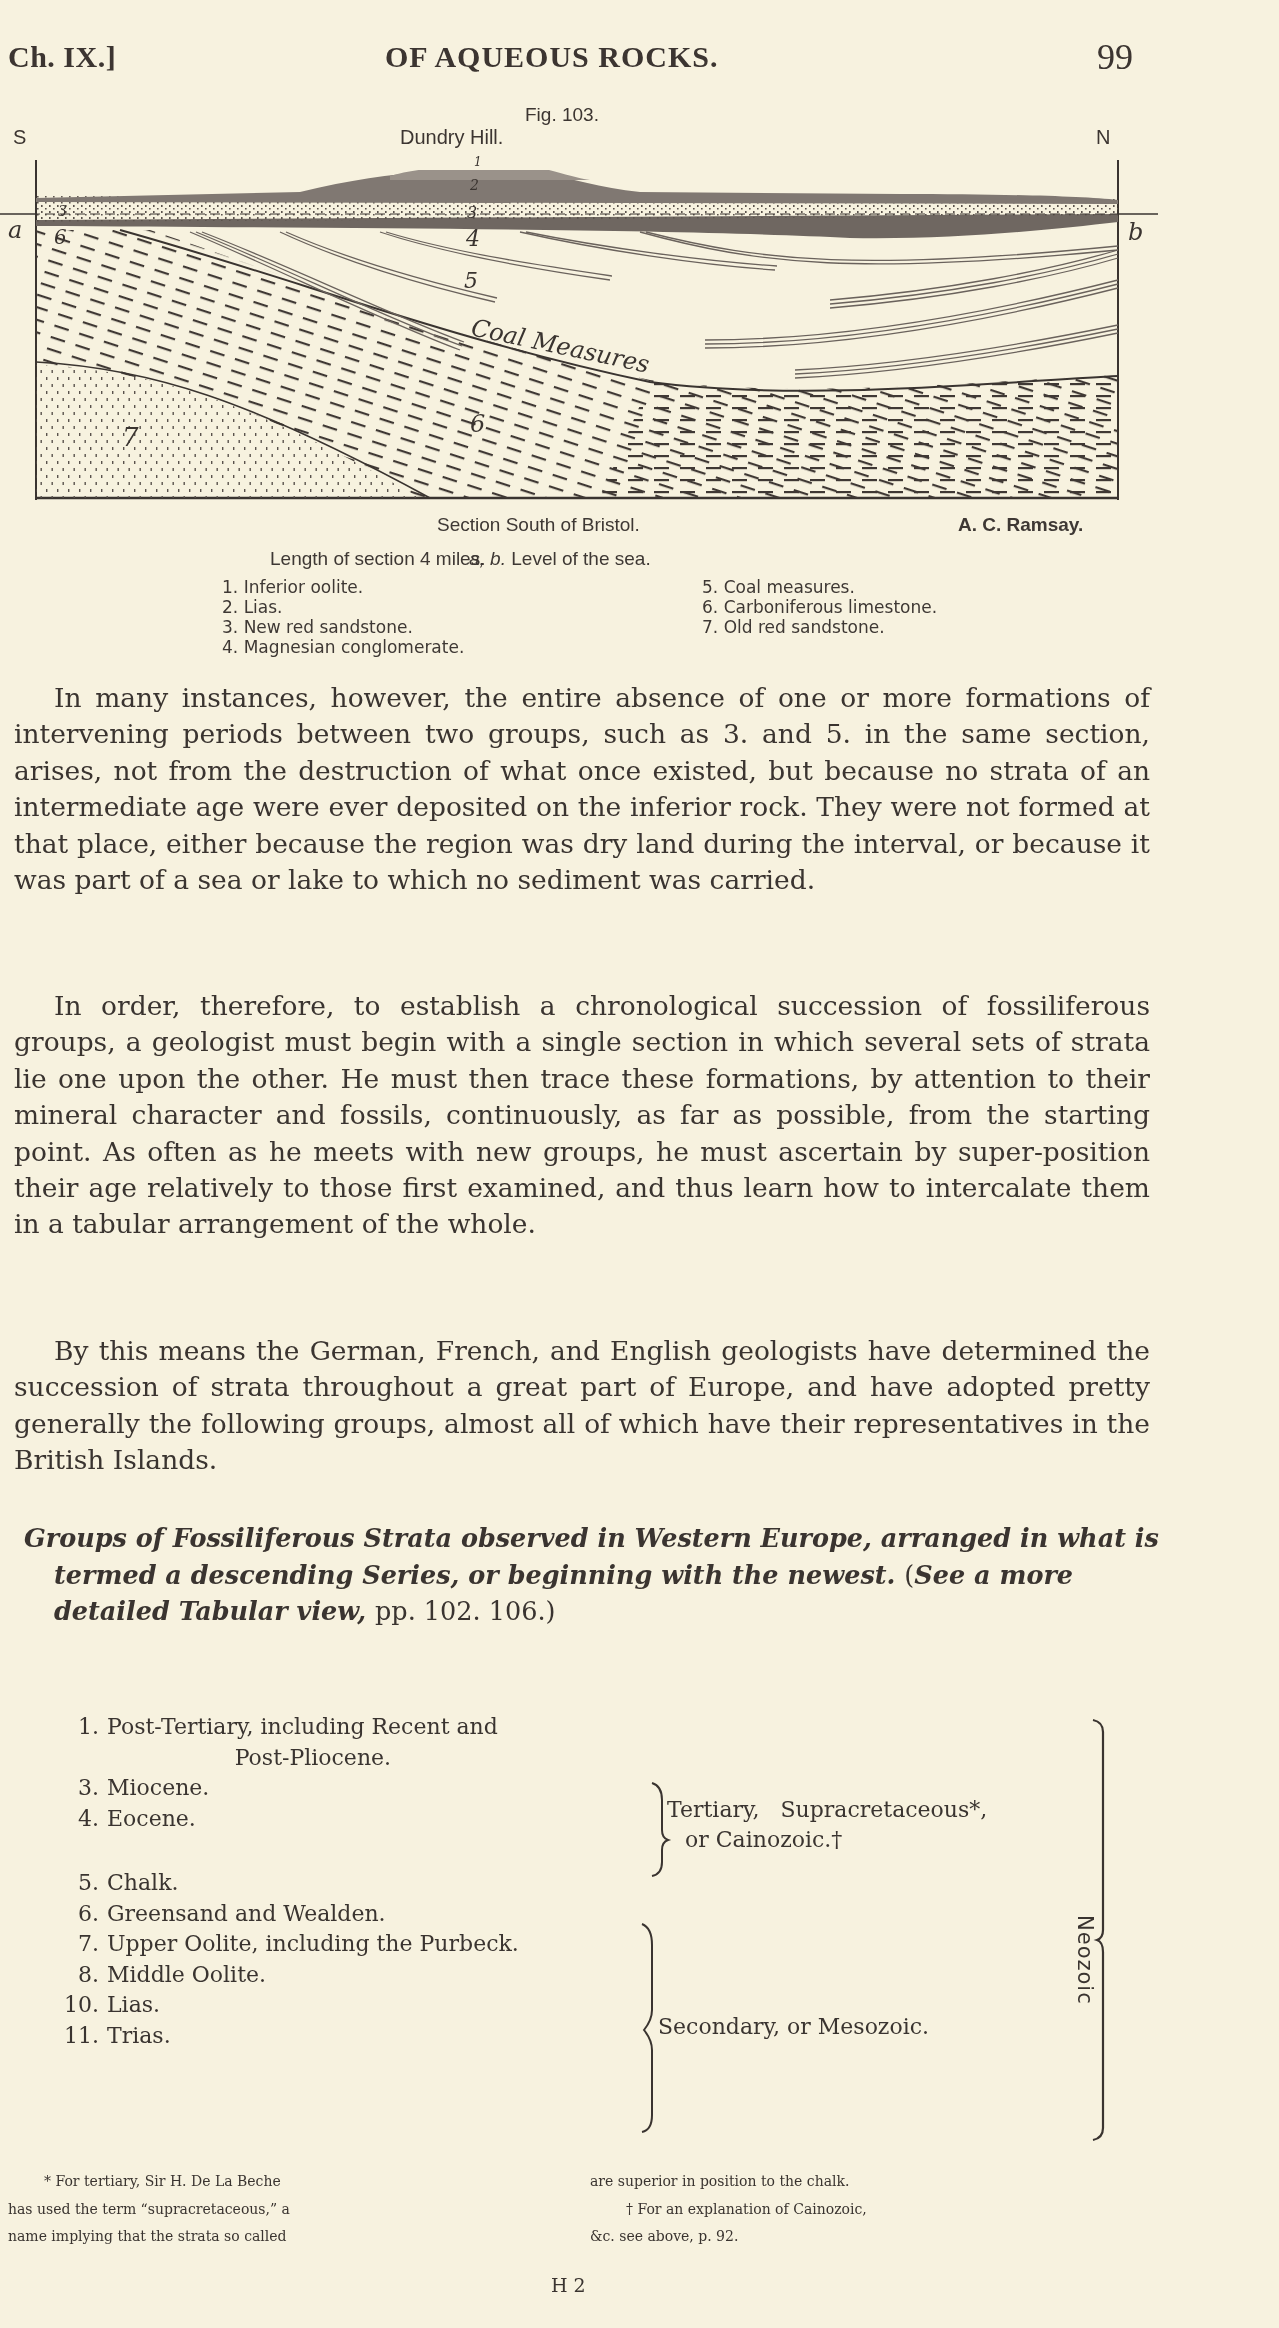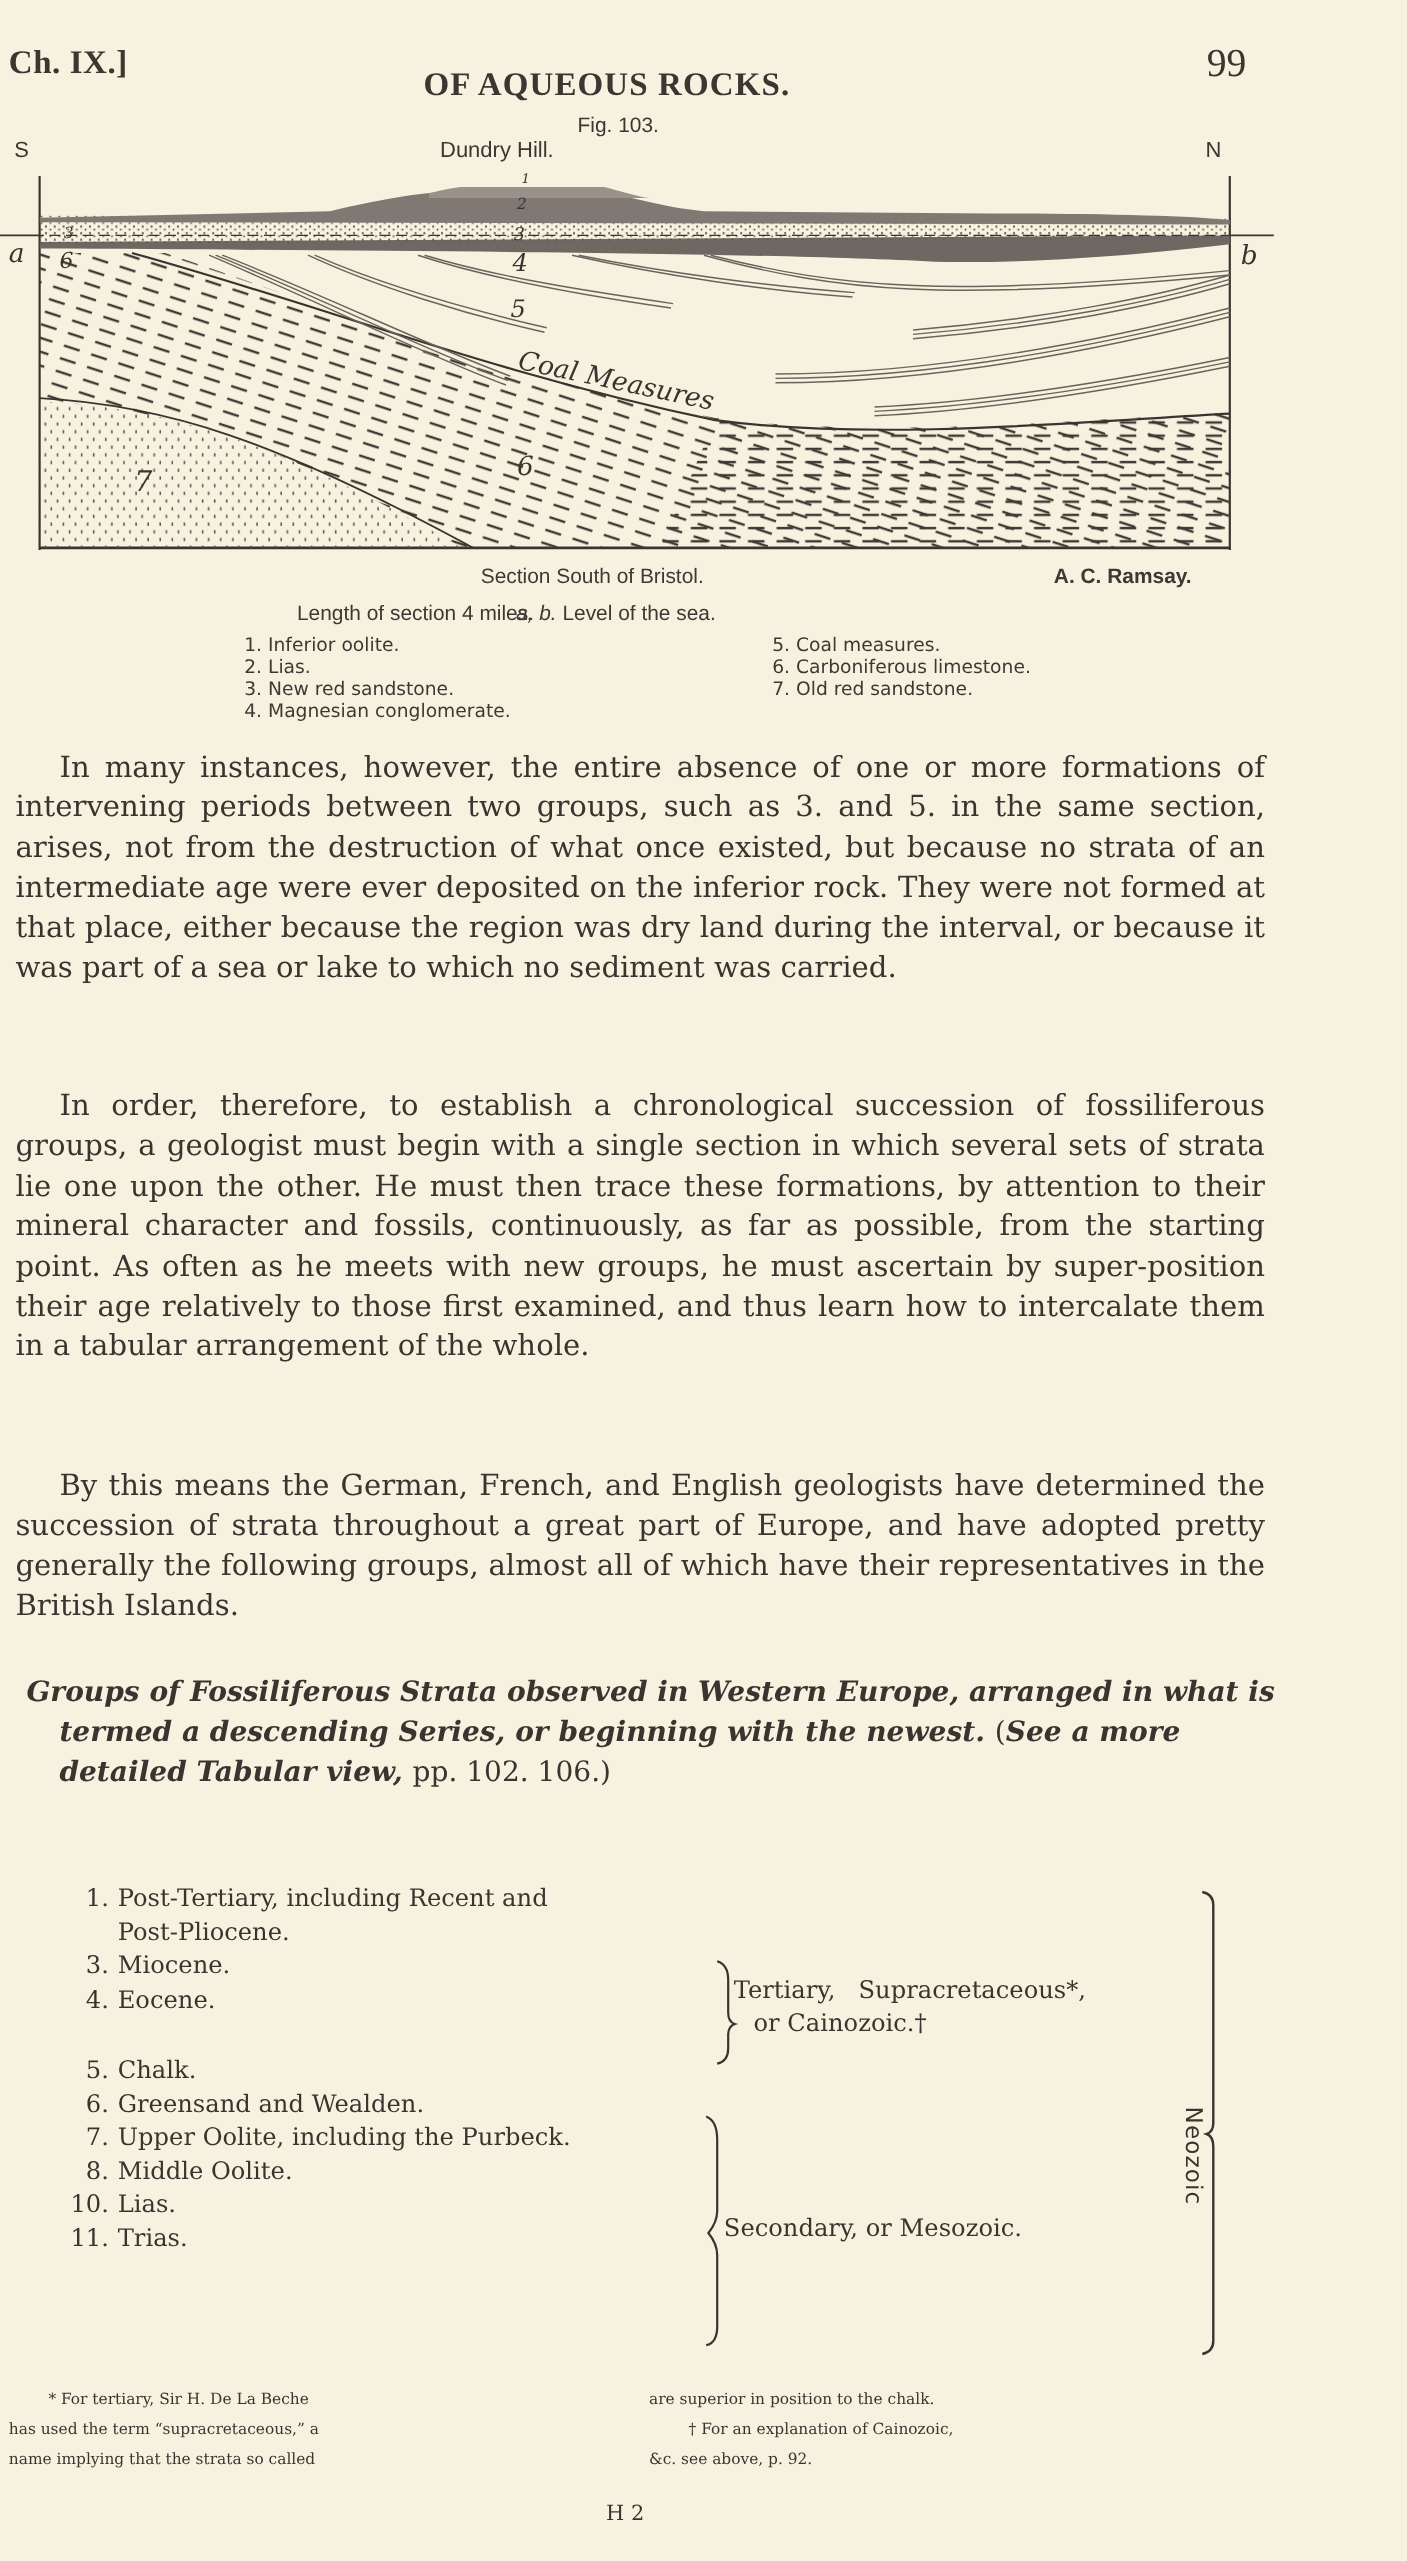--- a/index.html
+++ b/index.html
@@ -10,21 +10,21 @@
       font-family: "DejaVu Serif", "Liberation Serif", serif;
       position: relative;
       overflow: hidden;
     }
     .page { position: absolute; left: 0; top: 0; width: 1271px; height: 2328px; text-decoration: underline; }
     .abs { position: absolute; white-space: nowrap; }
 
     
     .rh { top: 40px; font-family: "Liberation Serif", serif; font-weight: bold; color: #3c3531; }
     .rh-chapter { left: 8px; font-size: 30px; letter-spacing: 0.5px; }
-    .rh-title { left: 385px; font-size: 30px; letter-spacing: 1px; margin-top: 20px; }
+    .rh-title { left: 385px; font-size: 30px; letter-spacing: 1px; }
     .rh-page { left: 1097px; font-size: 36px; top: 36px; font-weight: normal; }
 
     
     .fig-small { font-family: "Liberation Sans", sans-serif; font-size: 18px; color: #3c3531; }
     .fig-num { left: 525px; top: 104px; font-size: 19px; }
     .fig-s { left: 13px; top: 126px; font-size: 20px; }
     .fig-hill { left: 400px; top: 126px; font-size: 20px; }
     .fig-n { left: 1096px; top: 126px; font-size: 20px; }
 
     svg.section { position: absolute; left: 0; top: 150px; }
@@ -57,21 +57,21 @@
       font-size: 25.5px; line-height: 36.5px; color: #3a3430;
       padding-left: 30px; text-indent: -30px;
     }
     .groups-title .roman { font-style: normal; font-weight: normal; }
 
     
     .grp { font-family: "DejaVu Serif", serif; font-size: 22px; color: #3a3430; line-height: 30.5px; }
     .grp-list { left: 22px; top: 1712px; }
     .grp-item { display: block; }
     .grp-num { display: inline-block; width: 77px; text-align: right; padding-right: 8px; }
-    .grp-indent { padding-left: 85px; display: block; }
+    .grp-indent { padding-left: 85px; display: block; text-align: center; }
     .gap { display: block; height: 34px; }
     .tertiary { left: 667px; top: 1795px; line-height: 30px; }
     .secondary { left: 658px; top: 2012px; }
     .neozoic {
       left: 1097px; top: 1915px; transform: rotate(90deg); transform-origin: left top;
       font-family: "DejaVu Sans", sans-serif; font-size: 21px; letter-spacing: 1px;
     }
     svg.braces { position: absolute; left: 0; top: 0; pointer-events: none; }
 
     

